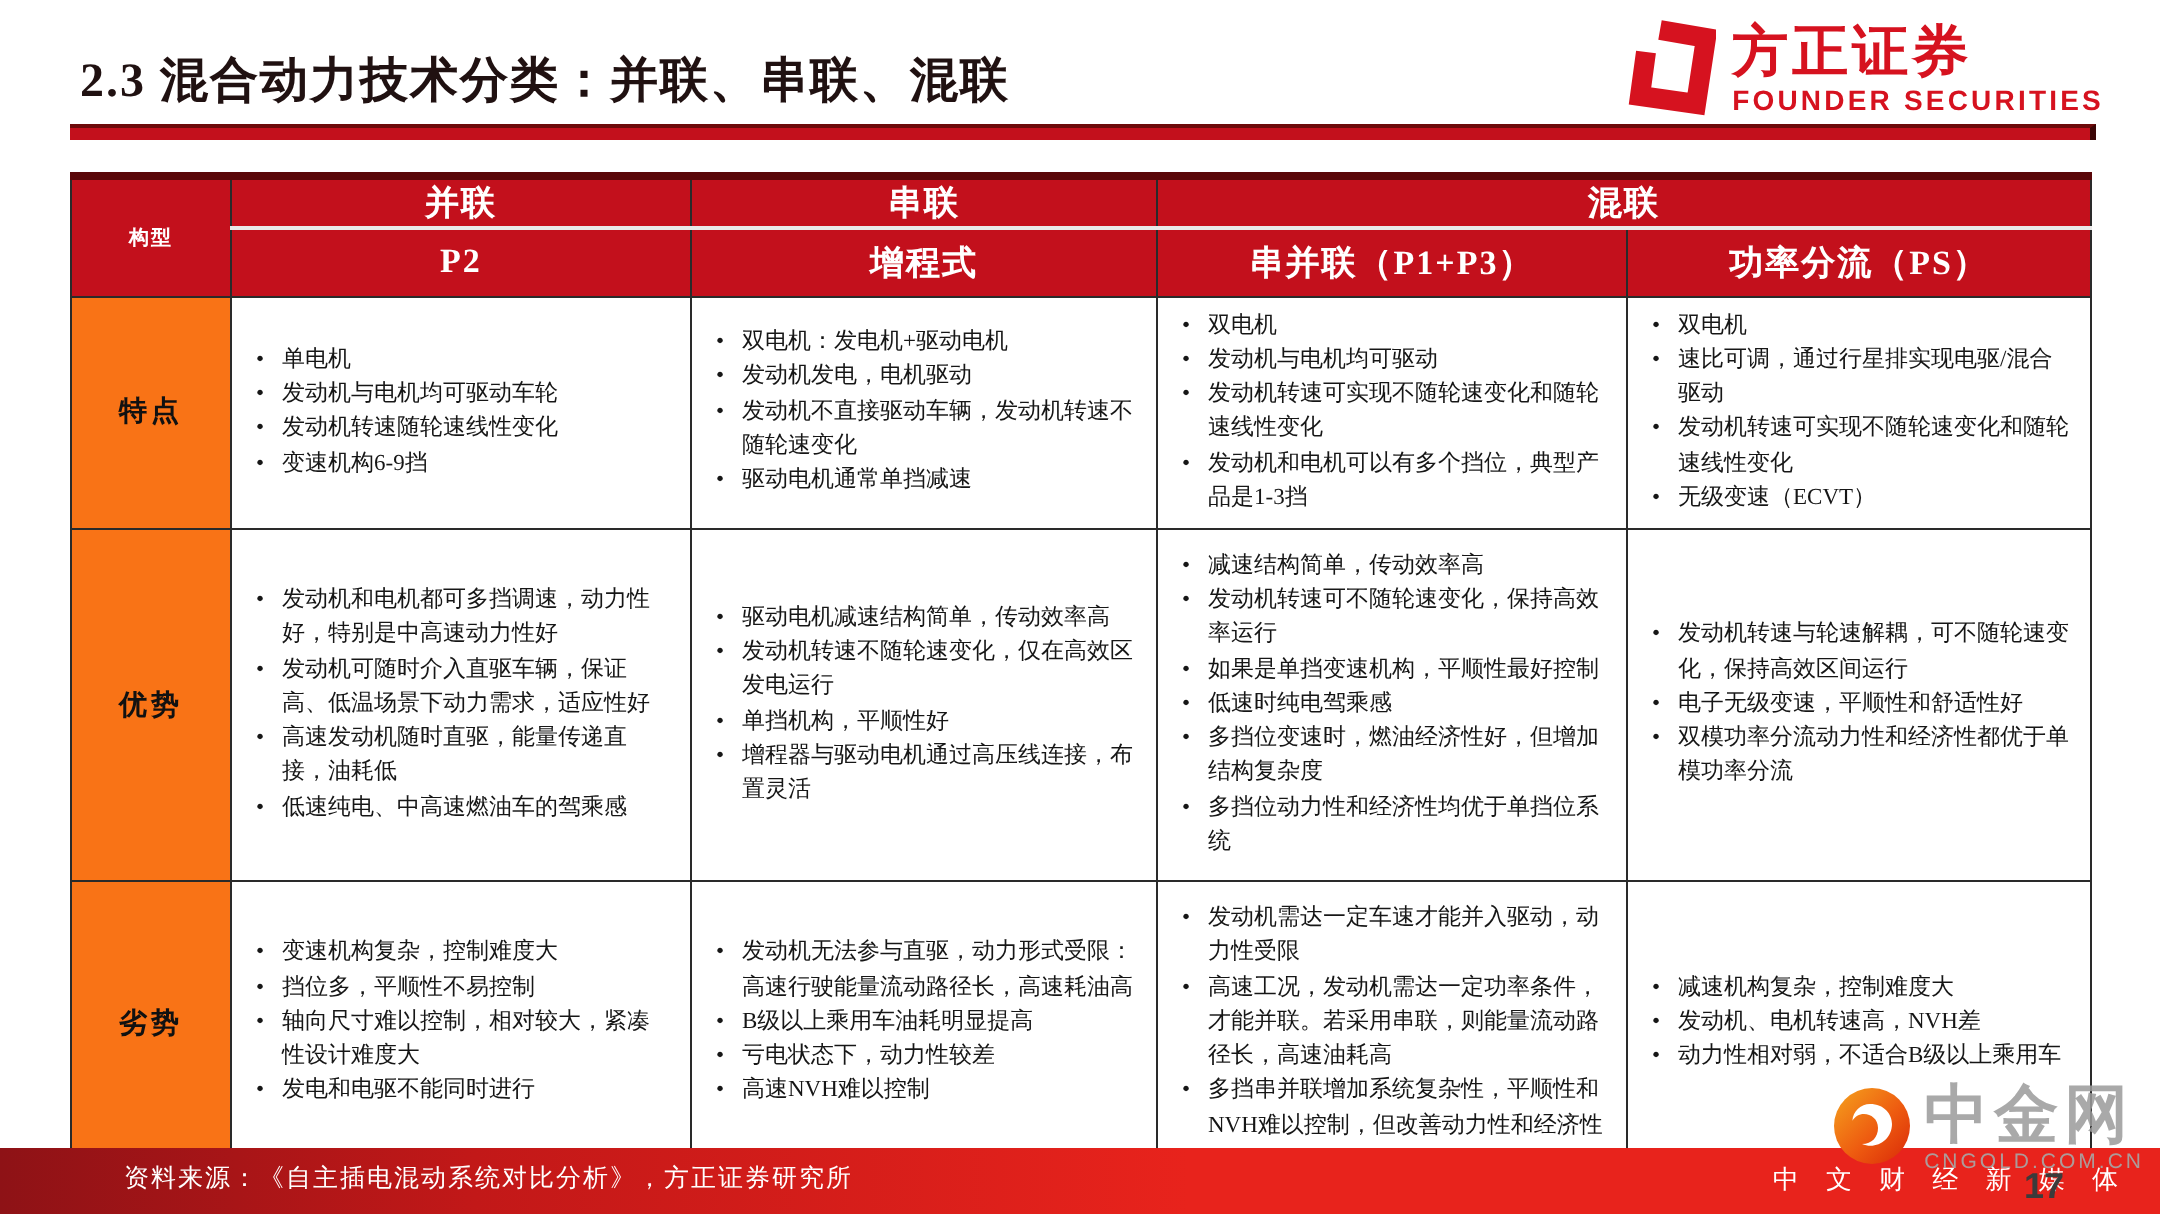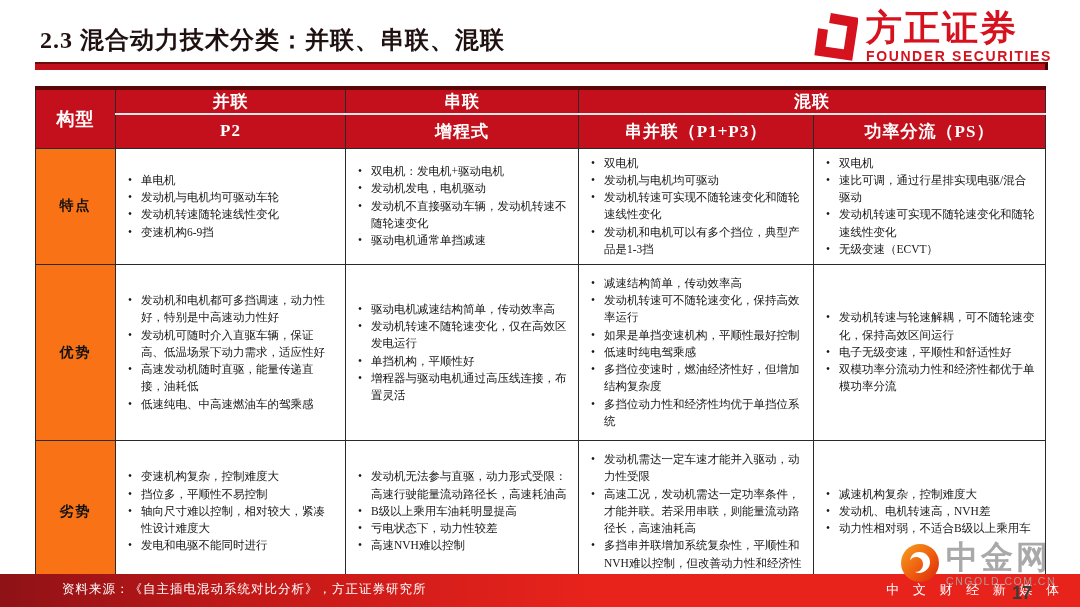--- a/index.html
+++ b/index.html
@@ -15,41 +15,41 @@
     position:absolute; left:40px; top:24px;
     font-size:24px; font-weight:bold; color:#201111;
     letter-spacing:1px;
   }
   .brand {
     position:absolute; right:28px; top:10px;
     display:flex; align-items:center; gap:8px;
   }
   .brand-mark { width:44px; height:48px; }
   .brand-text { display:flex; flex-direction:column; line-height:1; }
-  .brand-name { font-size:36px; font-weight:bold; color:#d6121f; letter-spacing:2px; font-family:"Liberation Sans",sans-serif; }
+  .brand-name { font-size:28px; font-weight:bold; color:#d6121f; letter-spacing:2px; font-family:"Liberation Sans",sans-serif; }
   .brand-sub { font-size:14px; font-weight:bold; color:#d6121f; letter-spacing:1.6px; margin-top:3px; font-family:"Liberation Sans",sans-serif;text-align:right; }
   .title-rule {
     position:absolute; left:35px; top:62px; width:1013px; height:8px;
     background:#c3101c; border-top:2px solid #6d0a0a; border-right:3px solid #3c0606;
   }
   
   table.grid {
     position:absolute; left:35px; top:86px; width:1010px;
     border-collapse:collapse; table-layout:fixed;
   }
   table.grid th, table.grid td { border:1px solid #2a2a2a; }
   thead th {
     background:#c3101c; color:#ffffff; font-weight:bold;
     font-size:17px; text-align:center; letter-spacing:1px;
   }
   thead { border-top:4px solid #5a0709; }
   thead tr.hrow1 th { height:24px; }
   thead tr.hrow1 th.splittable { border-bottom:2px solid #e9e9e9; }
   thead tr.hrow2 th { height:34px; }
-  th.corner { font-size:18px;margin-left:11px; }
+  th.corner { font-size:10px;margin-left:11px; }
   tbody th.rowlabel {
     background:#f97316; color:#111; font-size:14px; font-weight:bold;
     text-align:center; letter-spacing:2px;
   }
   tbody td { background:#ffffff; vertical-align:middle; padding:6px 10px 6px 8px; }
   ul.bullets { list-style:none; }
   ul.bullets li {
     position:relative; padding-left:17px;
     font-size:11.5px; line-height:1.5; color:#161616;
   }
@@ -70,21 +70,21 @@
     color:#ffffff; font-size:13px; letter-spacing:5px;
     font-family:"Liberation Sans",sans-serif;
   }
   .pagenum {
     position:absolute; right:48px; bottom:3px;
     color:#3b3b3b; font-size:18px; font-weight:bold;
     font-family:"Liberation Sans",sans-serif; z-index:6;
   }
   
   .watermark {
-    position:absolute; right:24px; bottom:20px; z-index:5;
+    position:absolute; right:8px; bottom:20px; z-index:5;
     display:flex; align-items:flex-start; gap:6px;
   }
   .wm-icon { width:40px; height:40px; margin-top:2px; }
   .wm-text { display:flex; flex-direction:column; align-items:flex-start; }
   .wm-name {
     font-size:32px; font-weight:bold; color:#9b9b9b; line-height:1;
     letter-spacing:3px; opacity:.85;
   }
   .wm-domain {
     font-size:10.5px; color:#a7a7a7; letter-spacing:1.5px; margin-top:2px;

